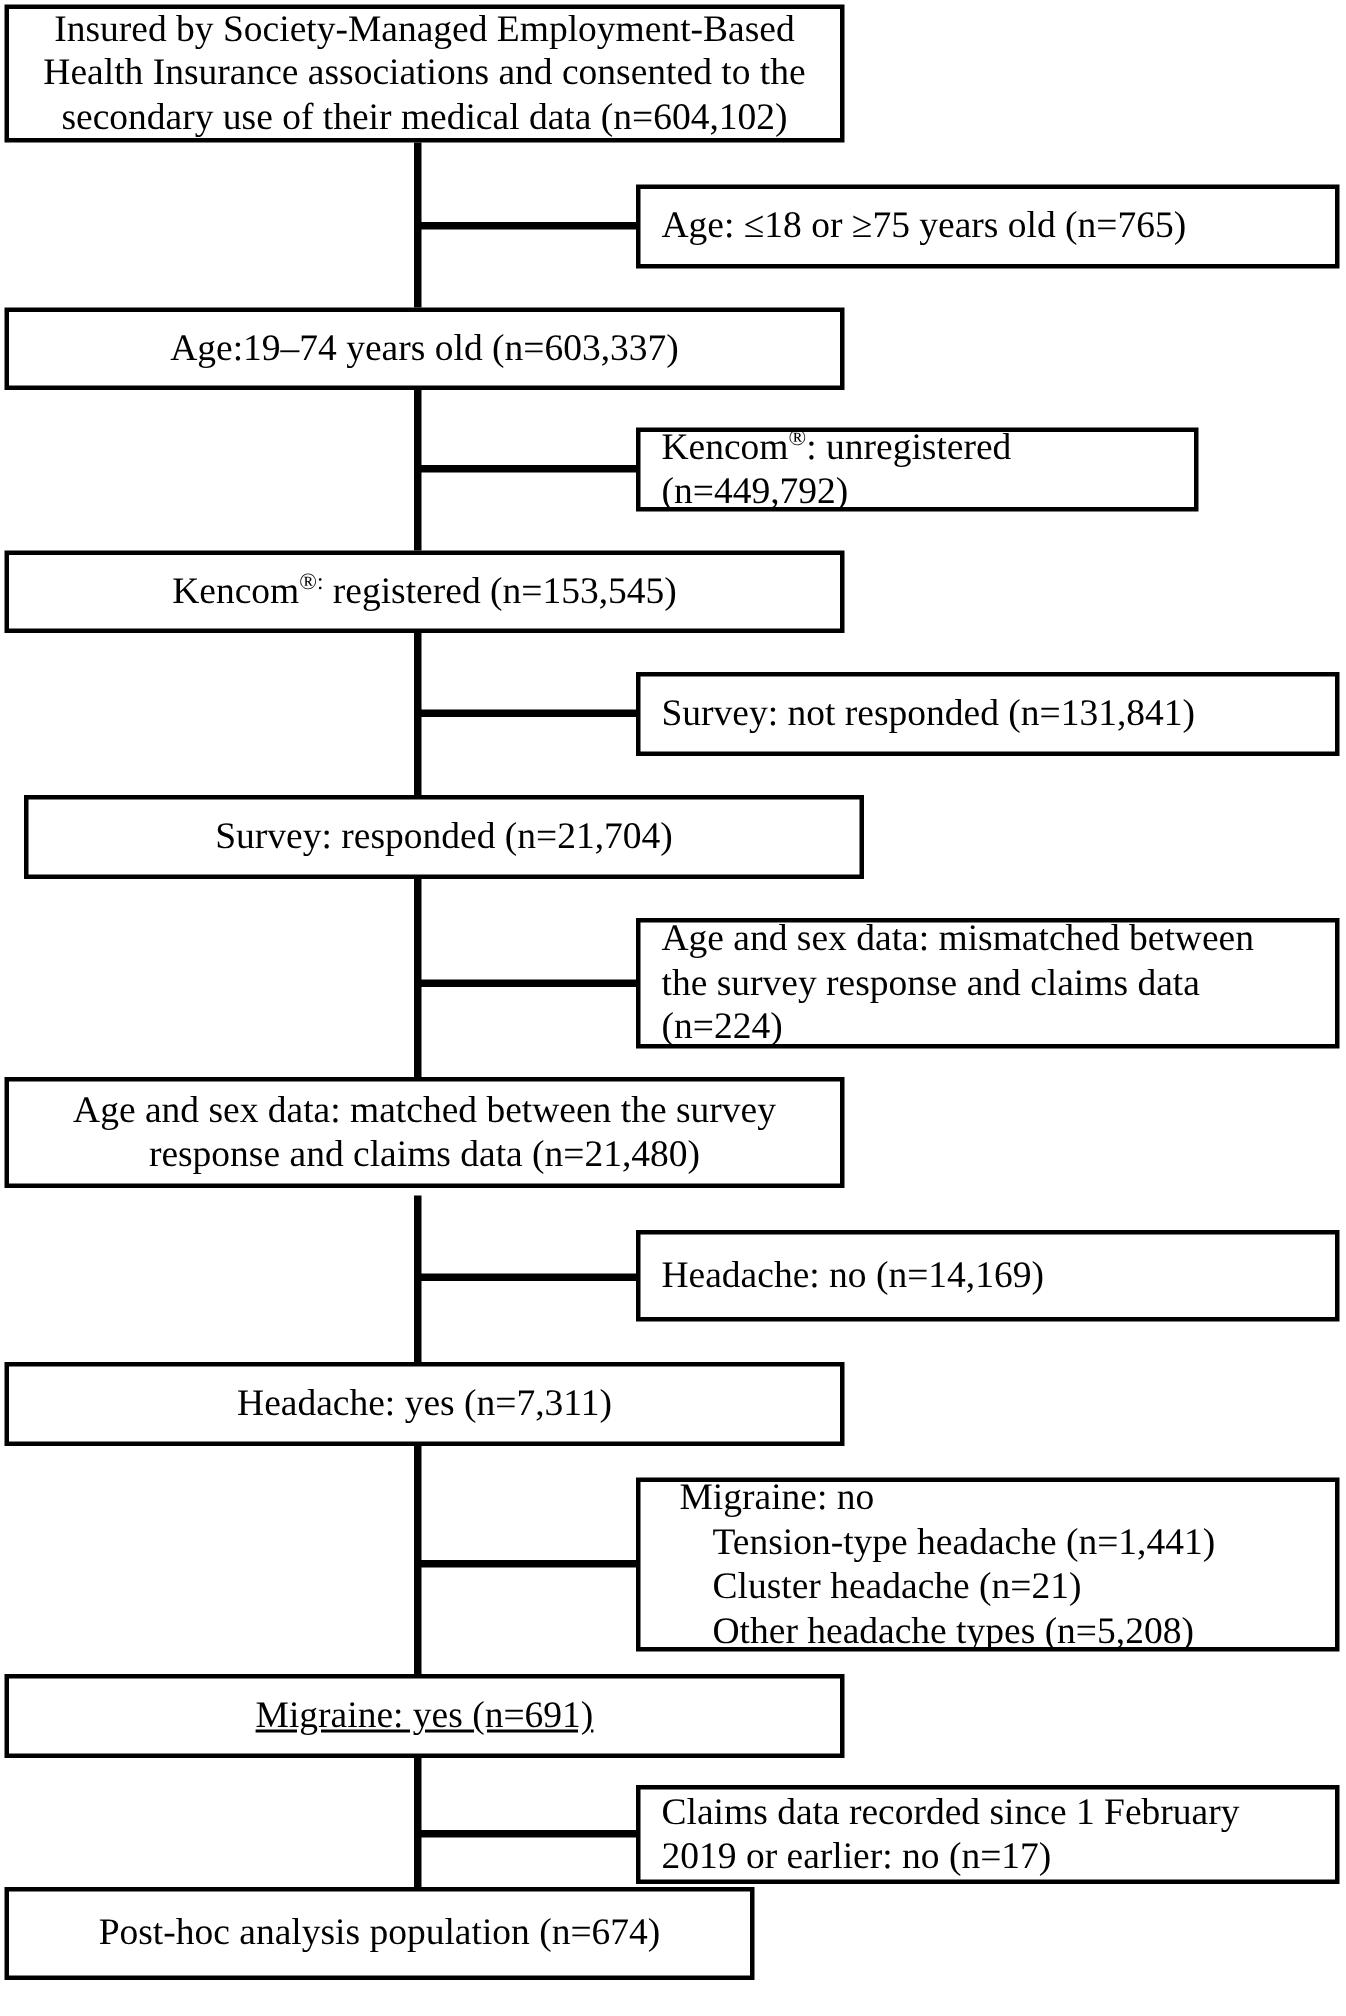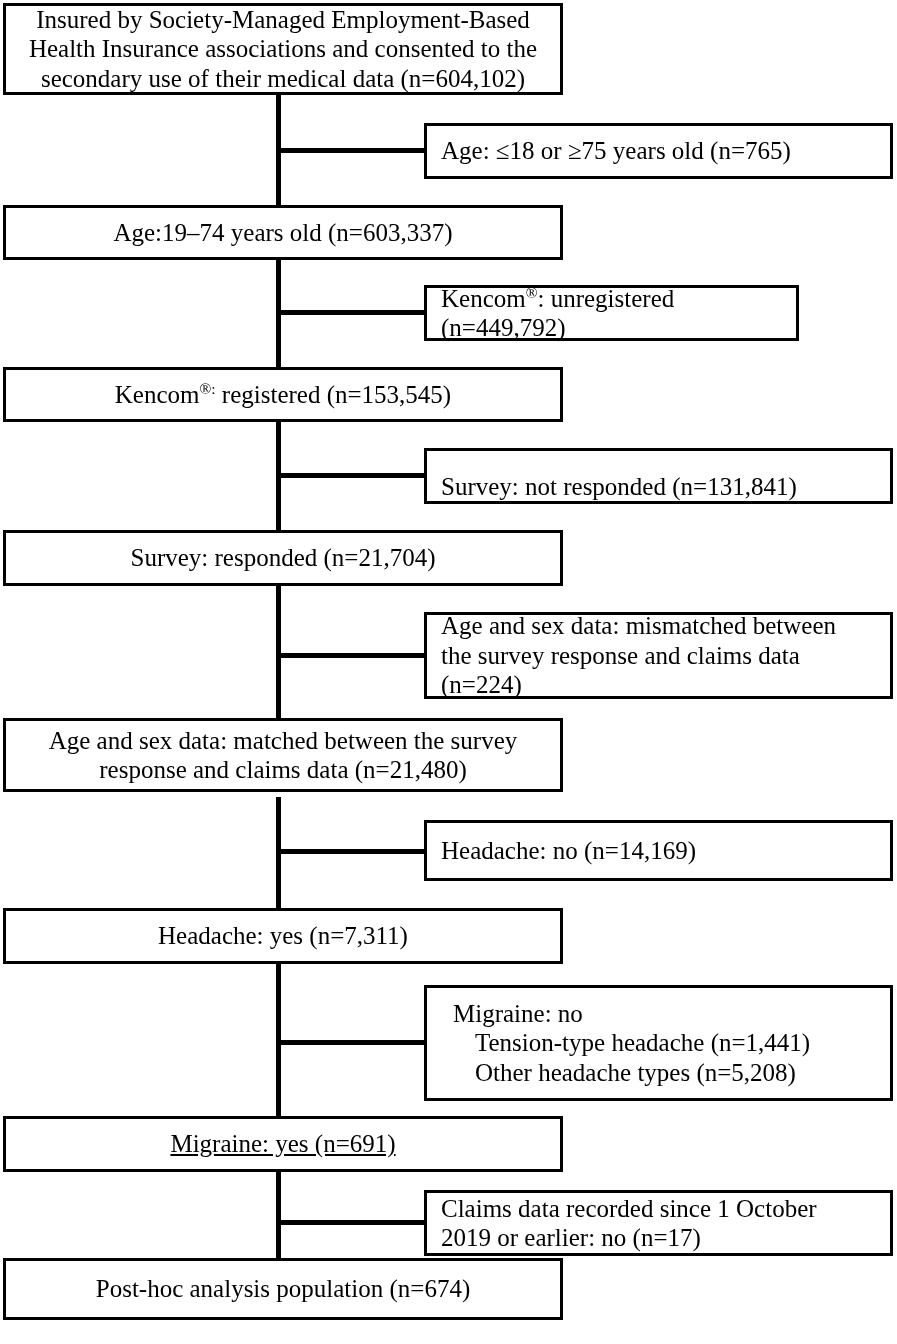--- a/index.html
+++ b/index.html
@@ -104,25 +104,25 @@
   </div>
 
   <div class="node left" style="left:424px; top:285px; width:375px; height:56px;">
     <span class="txt"><span>Kencom</span><span class="sup">®</span><span>: unregistered (n=449,792)</span></span>
   </div>
 
   <div class="node center" style="left:3px; top:367px; width:560px; height:55px;">
     <span class="txt"><span>Kencom</span><span class="sup">®:</span><span> registered (n=153,545)</span></span>
   </div>
 
-  <div class="node left" style="left:424px; top:448px; width:469px; height:56px;align-items:flex-end;">
+  <div class="node left" style="left:424px; top:448px; width:469px; height:56px;">
     <span class="txt">Survey: not responded (n=131,841)</span>
   </div>
 
-  <div class="node center" style="left:3px; top:530px; width:560px; height:56px;">
+  <div class="node center" style="left:16px; top:530px; width:560px; height:56px;">
     <span class="txt">Survey: responded (n=21,704)</span>
   </div>
 
   <div class="node left" style="left:424px; top:612px; width:469px; height:87px;">
     <span class="txt">Age and sex data: mismatched between
 the survey response and claims data
 (n=224)</span>
   </div>
 
   <div class="node center" style="left:3px; top:718px; width:560px; height:74px;">
@@ -132,29 +132,29 @@
 
   <div class="node left" style="left:424px; top:820px; width:469px; height:61px;">
     <span class="txt">Headache: no (n=14,169)</span>
   </div>
 
   <div class="node center" style="left:3px; top:908px; width:560px; height:56px;">
     <span class="txt">Headache: yes (n=7,311)</span>
   </div>
 
   <div class="node left pad" style="left:424px; top:985px; width:469px; height:116px;">
-    <span class="txt"><span>Migraine: no</span><span class="sub-list">Tension-type headache (n=1,441)</span><span class="sub-list">Other headache types (n=5,208)</span></span>
+    <span class="txt"><span>Migraine: no</span><span class="sub-list">Tension-type headache (n=1,441)</span><span class="sub-list">Cluster headache (n=21)</span><span class="sub-list">Other headache types (n=5,208)</span></span>
   </div>
 
   <div class="node center" style="left:3px; top:1116px; width:560px; height:56px;text-decoration:underline;">
     <span class="txt">Migraine: yes (n=691)</span>
   </div>
 
   <div class="node left" style="left:424px; top:1190px; width:469px; height:66px;">
-    <span class="txt">Claims data recorded since 1 October
+    <span class="txt">Claims data recorded since 1 February
 2019 or earlier: no (n=17)</span>
   </div>
 
-  <div class="node center" style="left:3px; top:1258px; width:560px; height:62px;">
+  <div class="node center" style="left:3px; top:1258px; width:500px; height:62px;">
     <span class="txt">Post-hoc analysis population (n=674)</span>
   </div>
 
 </div>
 
 </body></html>

